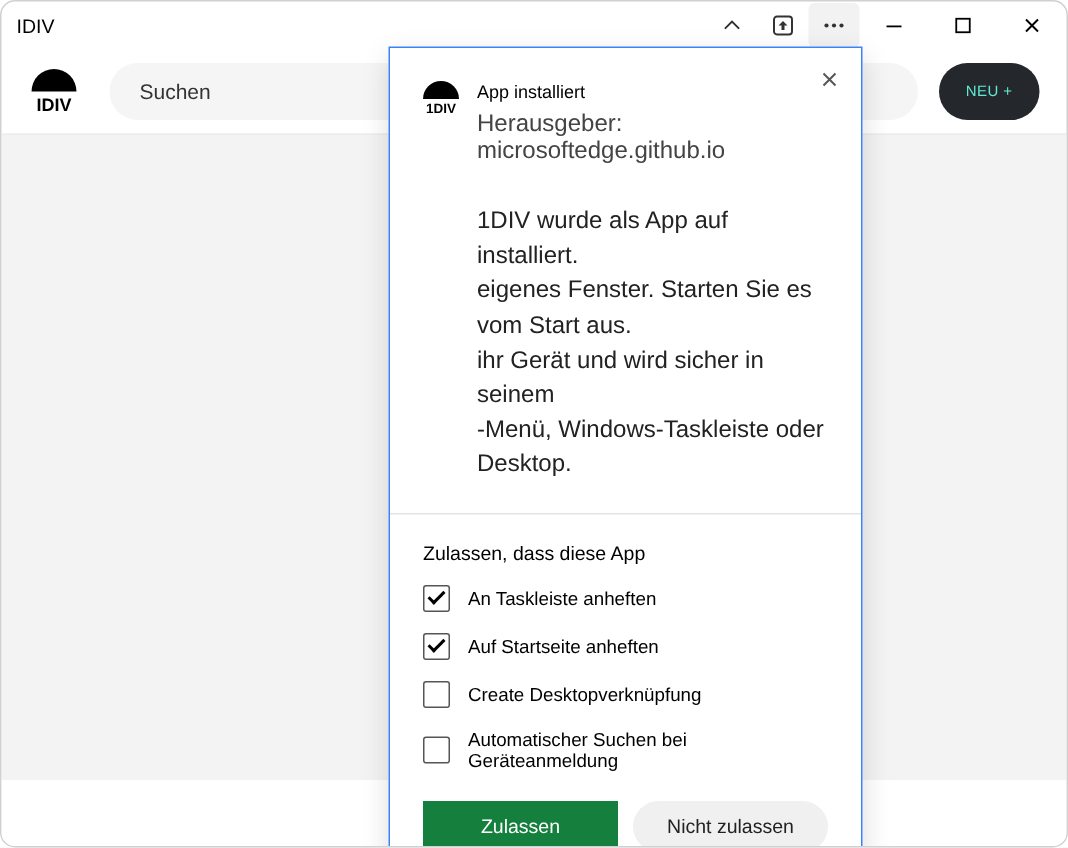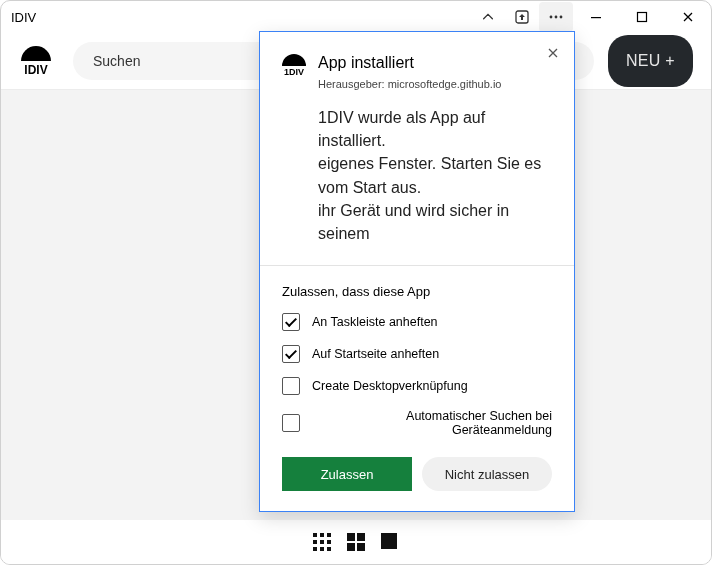--- a/index.html
+++ b/index.html
@@ -11,43 +11,43 @@
   .tb-controls { display: flex; height: 100%; align-items: center; }
   .tb-btn { width: 34px; height: 30px; display: flex; align-items: center; justify-content: center; color: #333; }
   .win-controls .tb-btn { width: 46px; height: 32px; }
   .more-active { background: #f2f2f2; border-radius: 4px; }
 
   .toolbar { height: 56px; display: flex; align-items: center; padding: 0 18px 0 12px; gap: 14px; }
   .logo-wrap { display: flex; flex-direction: column; align-items: center; width: 46px; }
   .logo-half { width: 30px; height: 15px; background: #000; border-top-left-radius: 30px; border-top-right-radius: 30px; }
   .logo-text { font-size: 12px; font-weight: 600; margin-top: 2px; }
   .search { flex: 1; height: 38px; background: #f5f5f5; border-radius: 20px; display: flex; align-items: center; padding: 0 20px; color: #333; font-size: 14px; }
-  .new-btn { background: #24282c; color: #e5e5e5; height: 52px; border-radius: 20px; padding: 0 18px; display: flex; align-items: center; font-size: 16px; letter-spacing: .3px; }
+  .new-btn { background: #24282c; color: #5eead4; height: 38px; border-radius: 20px; padding: 0 18px; display: flex; align-items: center; font-size: 10px; letter-spacing: .3px; }
 
   .content { flex: 1; background: #f3f3f3; border-top: 1px solid #ececec; }
 
   .footer { height: 44px; display: flex; align-items: center; justify-content: center; gap: 16px; background: #fff; }
   .ficon { width: 18px; height: 18px; }
 
   
   .popover { position: absolute; top: 30px; left: 258px; width: 316px; background: #fff; border: 1px solid #3b82f6; box-shadow: 0 6px 18px rgba(0,0,0,0.15); padding: 22px 22px 20px 22px; }
   .pop-close { position: absolute; top: 10px; right: 10px; width: 22px; height: 22px; display: flex; align-items: center; justify-content: center; color: #555; }
   .pop-head { display: flex; gap: 12px; }
   .pop-icon-wrap { display: flex; flex-direction: column; align-items: center; width: 28px; }
   .pop-logo-half { width: 24px; height: 12px; background: #000; border-top-left-radius: 24px; border-top-right-radius: 24px; }
   .pop-icon-wrap .lbl { font-size: 9px; font-weight: 600; margin-top: 1px; }
-  .pop-title { font-size: 16px; font-weight: 400; margin-bottom: 6px; }
-  .pop-pub { font-size: 11px; color: #444; margin-bottom: 16px; }
+  .pop-title { font-size: 12px; font-weight: 400; margin-bottom: 6px; }
+  .pop-pub { font-size: 16px; color: #444; margin-bottom: 26px; }
   .pop-body { font-size: 16px; color: #222; line-height: 1.45; }
   .divider { height: 1px; background: #e3e3e3; margin: 20px -22px 18px -22px; }
   .perm-title { font-size: 13px; margin-bottom: 14px; }
   .perm-row { display: flex; align-items: center; gap: 12px; margin-bottom: 14px; }
   .chk { width: 18px; height: 18px; border: 1.5px solid #555; border-radius: 2px; display: flex; align-items: center; justify-content: center; flex-shrink: 0; }
   .chk.checked::after { content: ""; display: block; width: 4px; height: 9px; border: solid #000; border-width: 0 2px 2px 0; transform: rotate(45deg) translate(-1px,-1px); }
-  .perm-label { font-size: 12.5px; text-align: right; }
+  .perm-label { font-size: 12.5px; }
   .pop-actions { display: flex; gap: 10px; margin-top: 20px; }
   .btn { flex: 1; height: 34px; display: flex; align-items: center; justify-content: center; font-size: 13px; cursor: pointer; }
   .btn-primary { background: #15803d; color: #fff; }
   .btn-secondary { background: #f0f0f0; color: #222; border-radius: 17px; }
 
   svg { display: block; }
 </style>
 </head>
 <body>
 
@@ -147,20 +147,22 @@
       <div class="pop-logo-half"></div>
       <div class="lbl">1DIV</div>
     </div>
     <div>
       <div class="pop-title">App installiert</div>
       <div class="pop-pub">Herausgeber: microsoftedge.github.io</div>
       <div class="pop-body">
         <div>1DIV wurde als App auf installiert.</div>
         <div>eigenes Fenster. Starten Sie es vom Start aus.</div>
         <div>ihr Gerät und wird sicher in seinem</div>
+        <div>-Menü, Windows-Taskleiste oder</div>
+        <div>Desktop.</div>
       </div>
     </div>
   </div>
 
   <div class="divider"></div>
 
   <div class="perm-title">Zulassen, dass diese App</div>
 
   <div class="perm-row">
     <div class="chk checked"></div>

